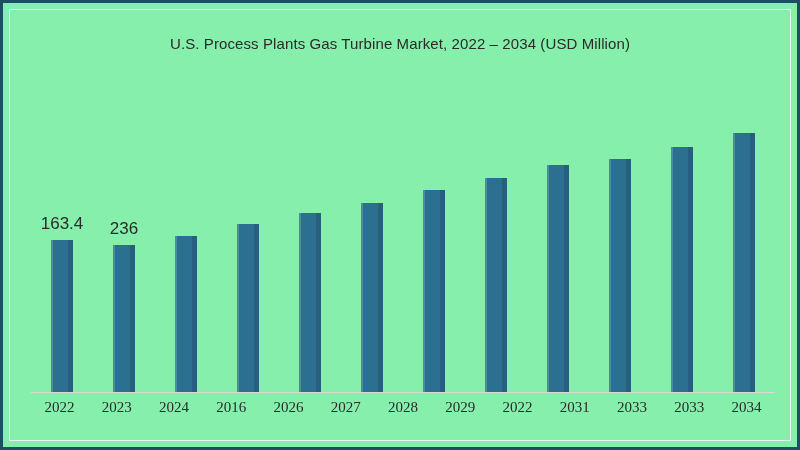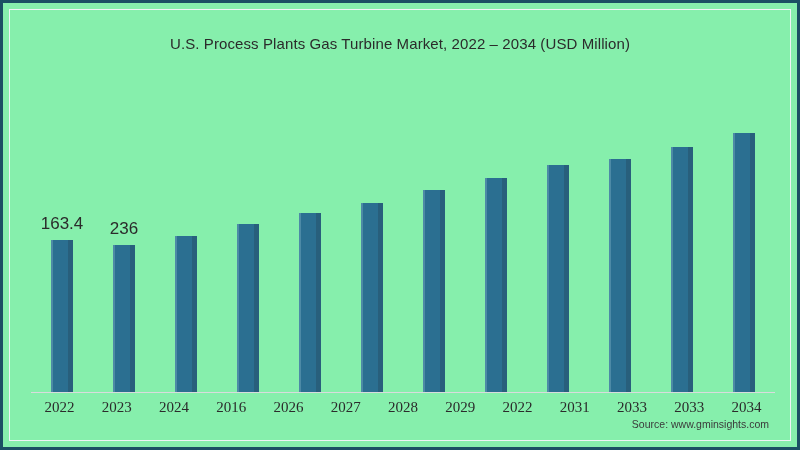--- a/index.html
+++ b/index.html
@@ -185,15 +185,14 @@
       <div class="x-tick">2027</div>
       <div class="x-tick">2028</div>
       <div class="x-tick">2029</div>
       <div class="x-tick">2022</div>
       <div class="x-tick">2031</div>
       <div class="x-tick">2033</div>
       <div class="x-tick">2033</div>
       <div class="x-tick">2034</div>
     </div>
 
-  <div class="source-note">Source: www.gminsights.com</div>
 
 </div>
 
 </body></html>

